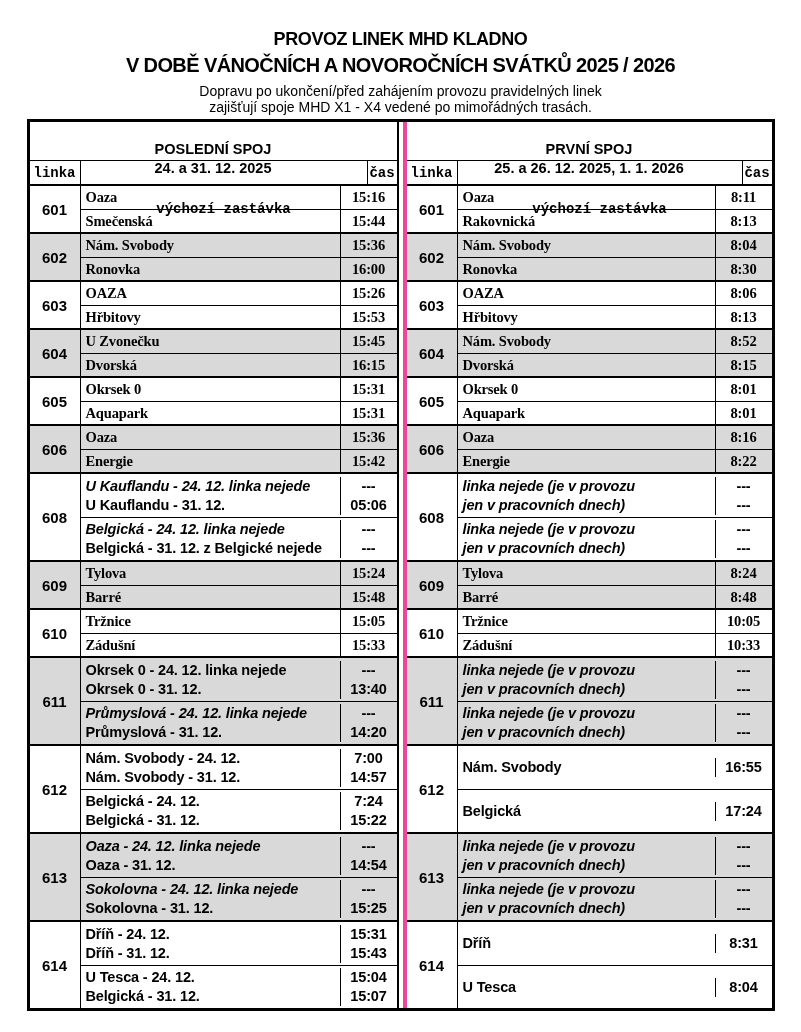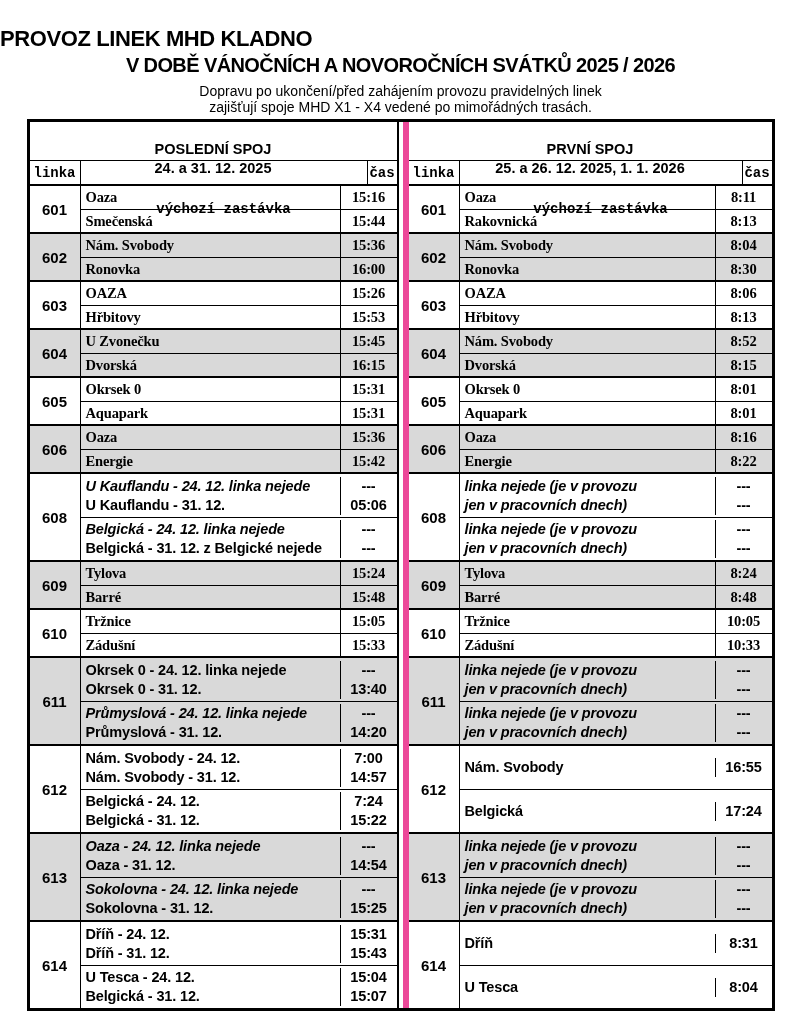--- a/index.html
+++ b/index.html
@@ -5,37 +5,37 @@
   * { box-sizing: border-box; margin: 0; padding: 0; }
   html, body { background: #ffffff; }
   body {
     width: 801px; height: 1032px; overflow: hidden;
     font-family: "Liberation Sans", "DejaVu Sans", sans-serif;
     color: #000;
   }
   .page { padding-top: 28px; }
 
   .t1 {
-    text-align: left; font-weight: bold; font-size: 22px; line-height: 22px;
+    text-align: center; font-weight: bold; font-size: 18px; line-height: 22px;
     letter-spacing: -0.4px;
   }
   .t2 {
     text-align: center; font-weight: bold; font-size: 20px; line-height: 26px;
     margin-top: 2px; letter-spacing: -0.6px;
   }
   .sub { margin-top: 5px; text-align: center; font-size: 14px; line-height: 16px; }
 
   .twrap {
     width: 748px; margin: 4px auto 0;
     border: 3px solid #000;
     display: flex; background: #fff;
   }
   .half { width: 369px; display: flex; flex-direction: column; }
   .half.left  { border-right: 2px solid #000; }
-  .half.right { border-left: 6px solid #ec4899; }
+  .half.right { border-left: 4px solid #ec4899; }
   .gap { width: 4px; background: #fff; }
 
   .sec-head {
     height: 39px; border-bottom: 1px solid #000;
     text-align: center; font-weight: bold; font-size: 14.5px; line-height: 19px;
     padding-top: 18px;
   }
   .col-head { display: flex; height: 25px; border-bottom: 2px solid #000; font-weight: bold; font-size: 14px; font-family: Liberation Mono, monospace; }
   .ch { display: flex; align-items: center; justify-content: center; }
   .ch-line { width: 51px; border-right: 1px solid #000; }

